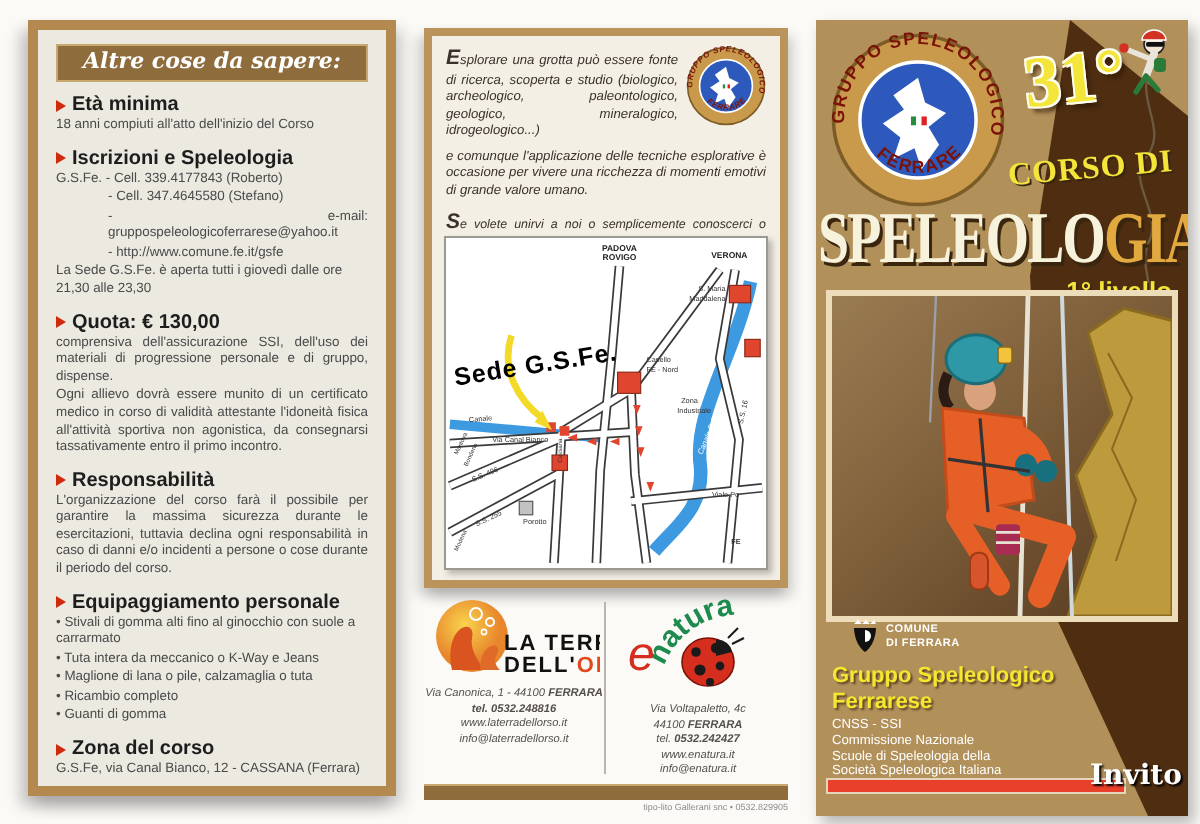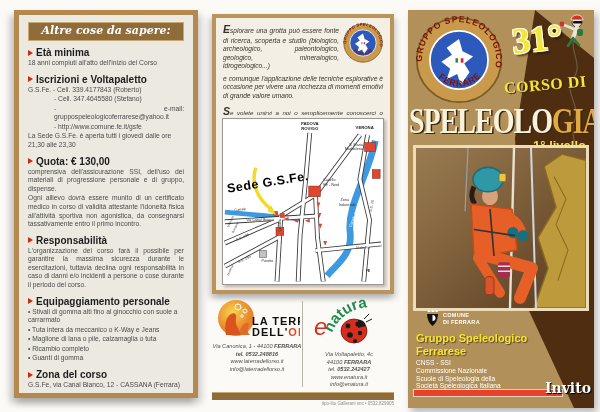--- a/index.html
+++ b/index.html
@@ -95,21 +95,21 @@
             <span class="tri"></span>
             <span>Età minima</span>
           </div>
         <div class="b nj">18 anni compiuti all'atto dell'inizio del Corso</div>
       </div>
 
 
       <div class="sec">
         <div class="h">
             <span class="tri"></span>
-            <span>Iscrizioni e Voltapaletto</span>
+            <span>Iscrizioni e Speleologia</span>
           </div>
         <div class="b nj">G.S.Fe. - Cell. 339.4177843 (Roberto)</div>
         <div class="b ind">- Cell. 347.4645580 (Stefano)</div>
         <div class="b ind">- e-mail: gruppospeleologicoferrarese@yahoo.it</div>
         <div class="b ind">- http://www.comune.fe.it/gsfe</div>
         <div class="b nj">La Sede G.S.Fe. è aperta tutti i giovedì dalle ore 21,30 alle 23,30</div>
       </div>
 
       <div class="sec">
         <div class="h">

